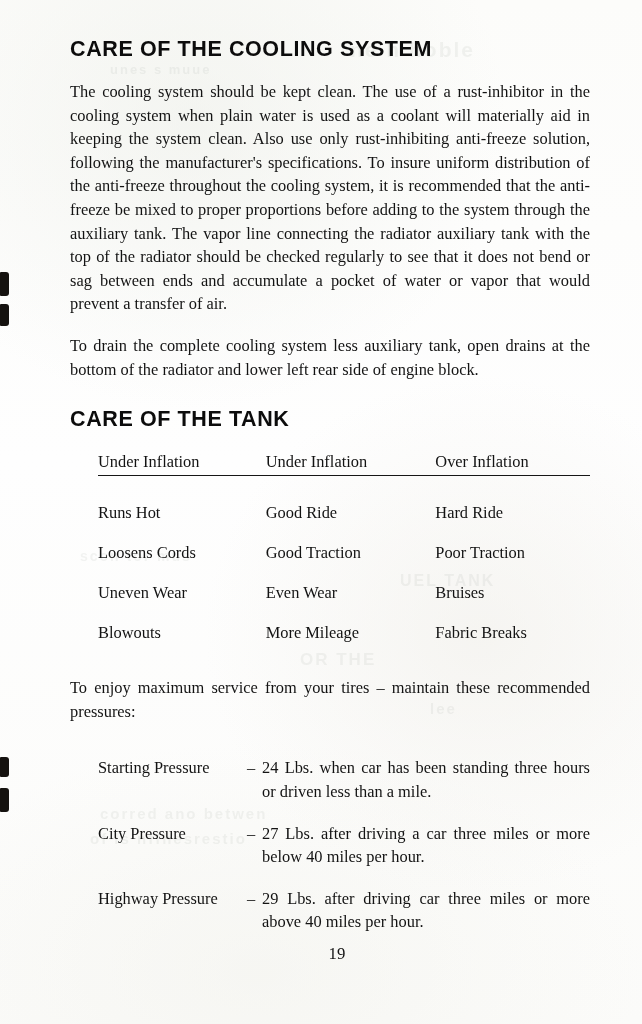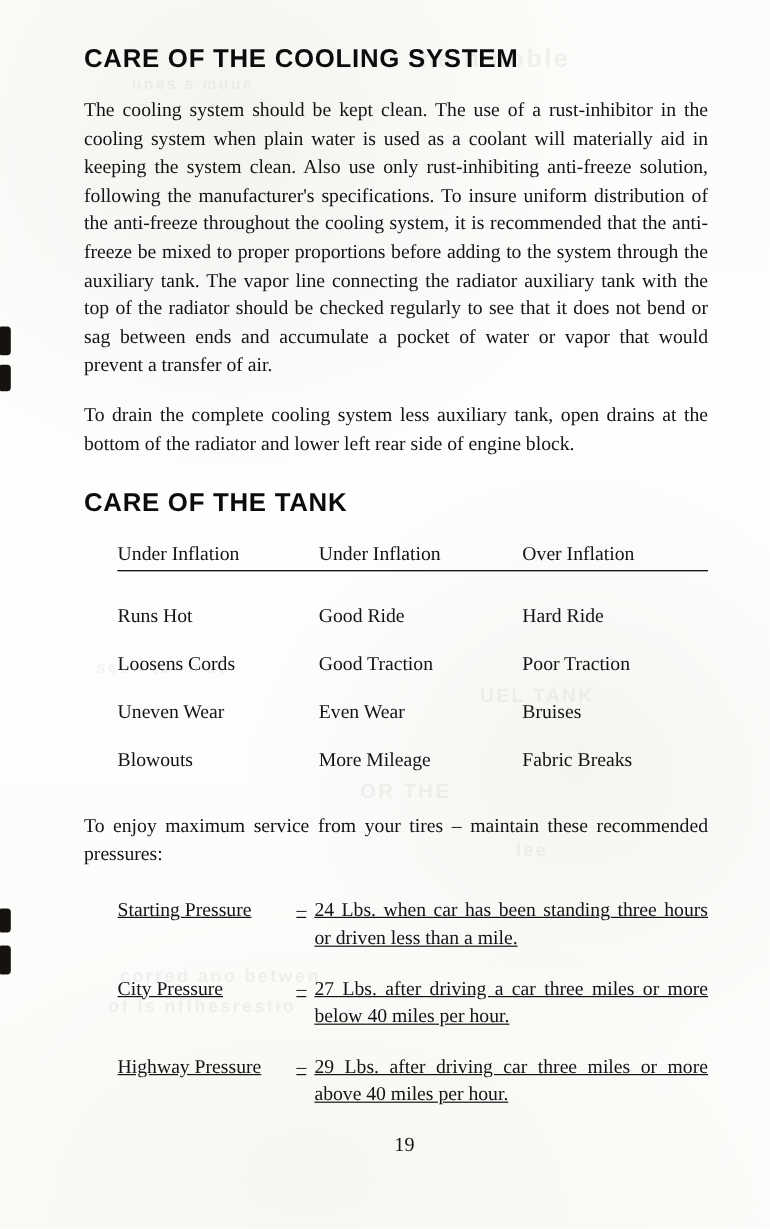--- a/index.html
+++ b/index.html
@@ -188,21 +188,21 @@
         <tr class="data-row">
           <td>Blowouts</td>
           <td>More Mileage</td>
           <td>Fabric Breaks</td>
         </tr>
       </tbody>
     </table>
 
     <p class="body-text" style="margin-top:23px;">To enjoy maximum service from your tires  –  maintain these recommended pressures:</p>
 
-    <div class="pressure-list" style="margin-top:23px; margin-left:28px; width:492px;text-decoration:underline;">
+    <div class="pressure-list" style="margin-top:33px; margin-left:28px; width:492px;">
 
       <div class="pressure-row">
         <div class="pressure-label">Starting Pressure</div>
         <div class="pressure-dash">–</div>
         <div class="pressure-desc">24 Lbs. when car has been standing three hours or driven less than a mile.</div>
       </div>
 
       <div class="pressure-row">
         <div class="pressure-label">City Pressure</div>
         <div class="pressure-dash">–</div>

